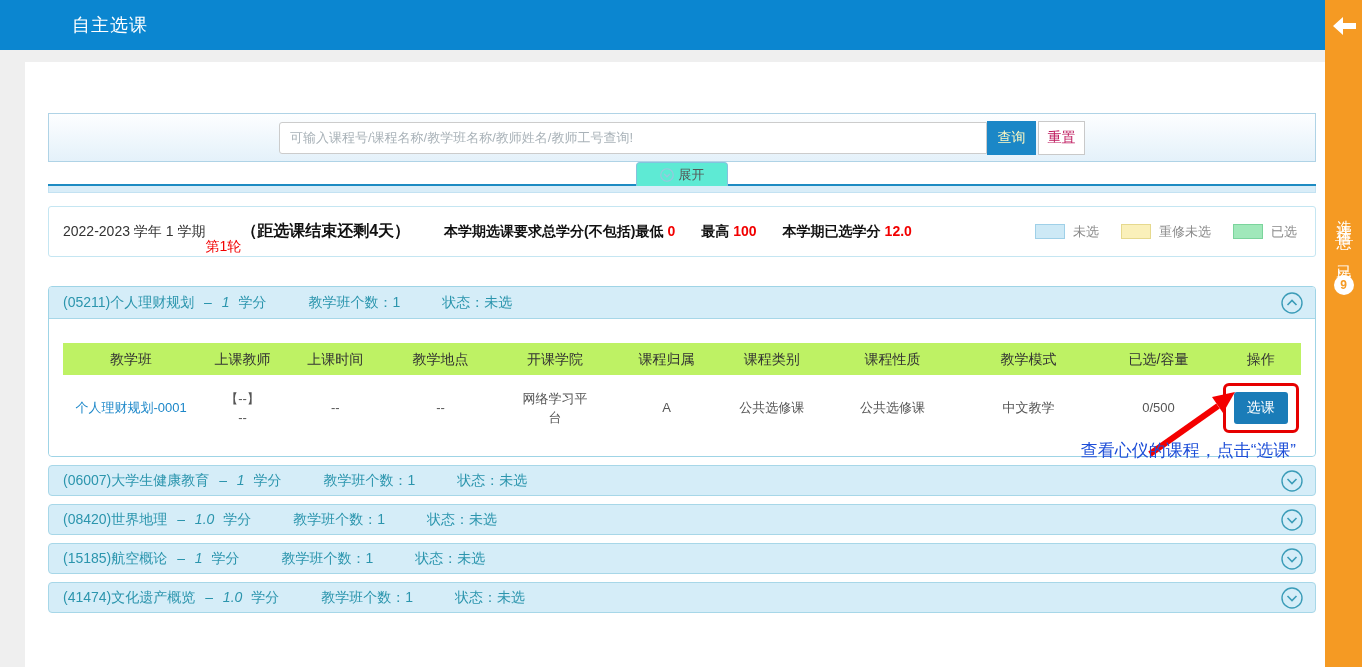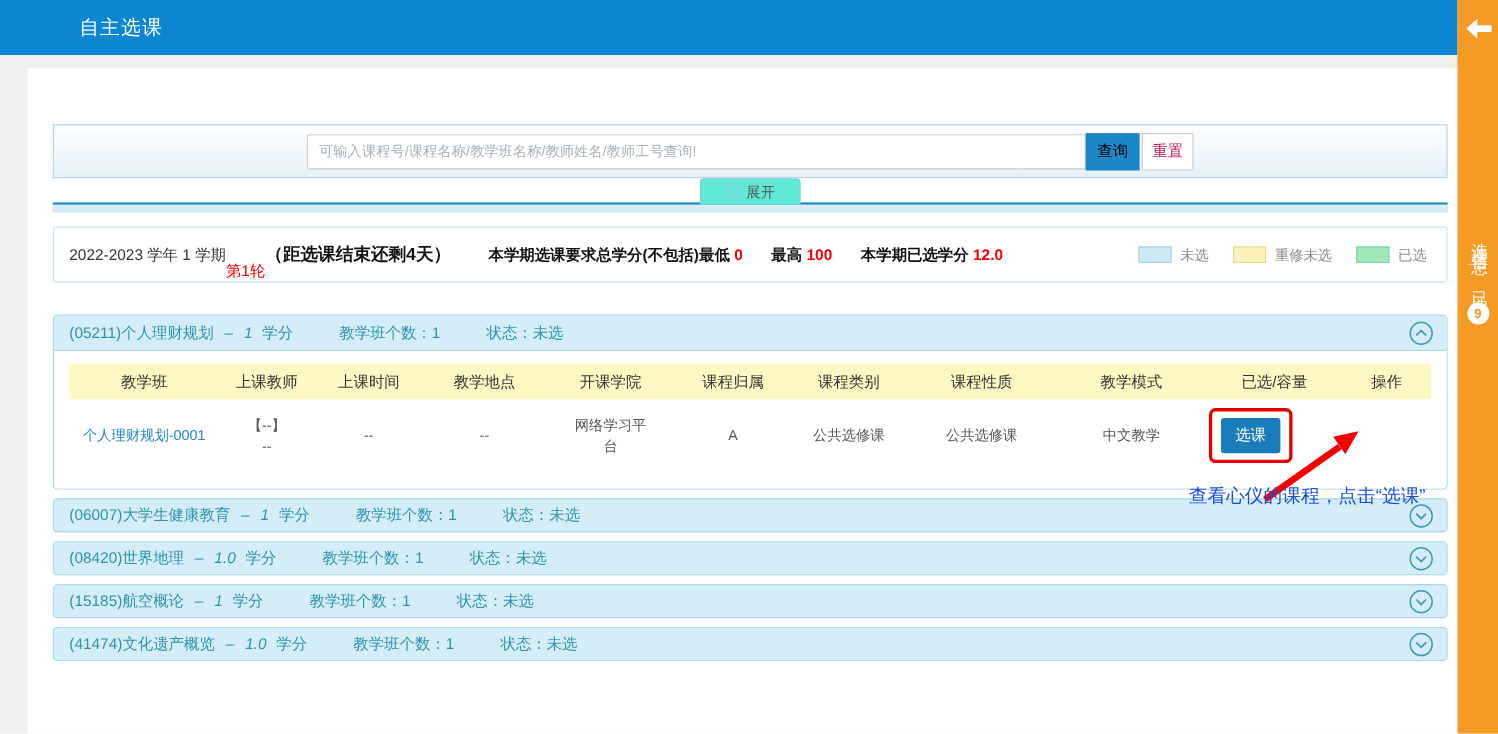--- a/index.html
+++ b/index.html
@@ -42,21 +42,21 @@
     height:49px; border:1px solid #afd3e6;
     background:linear-gradient(#fdfeff,#e4f1fa);
     display:flex; align-items:center; justify-content:center;
   }
   .search-input {
     width:708px; height:32px; border:1px solid #cccccc; border-radius:3px 0 0 3px;
     padding:0 10px; font-size:13px; color:#333; outline:none; background:#fff;
   }
   .search-input::placeholder { color:#a9b2b8; }
   .btn-query {
-    height:34px; width:49px; background:#1b87c7; color:#000000; border:none;
+    height:34px; width:49px; background:#1b87c7; color:#fef9c3; border:none;
     font-size:14px; cursor:pointer;
   }
   .btn-reset {
     height:34px; width:47px; background:#fff; color:#be185d; border:1px solid #c9c9c9;
     font-size:14px; margin-left:2px; cursor:pointer;
   }
   
   .expand-row { position:relative; height:24px; border-bottom:2px solid #1d8bc2; }
   .expand-tab {
     position:absolute; left:50%; bottom:-2px; transform:translateX(-50%);
@@ -94,21 +94,21 @@
   .bar-chevron { margin-left:auto; display:flex; align-items:center; }
   
   .course-panel { margin-top:29px; border:1px solid #9fd4e6; border-radius:4px; }
   .course-panel .course-bar {
     margin-top:0; border:none; border-bottom:1px solid #a7d7e8;
     border-radius:3px 3px 0 0; height:32px;
   }
   .panel-body { background:#fff; padding:12px 14px 15px 14px; border-radius:0 0 4px 4px; }
   .ctable { width:100%; }
   .trow { display:flex; width:100%; }
-  .thead { background:#fef9c3; }
+  .thead { background:#bef264;margin-top:12px; }
   .thead .cell { height:32px; font-size:14px; color:#333; }
   .tdata .cell { min-height:66px; font-size:13px; color:#555; }
   .cell {
     display:flex; align-items:center; justify-content:center;
     text-align:center; line-height:1.5; flex-direction:column;
   }
   .col0{width:11%}.col1{width:7%}.col2{width:8%}.col3{width:9%}.col4{width:9.5%}
   .col5{width:8.5%}.col6{width:8.5%}.col7{width:11%}.col8{width:11%}.col9{width:10%}.col10{width:6.5%}
   .class-link { color:#1c87c9; cursor:pointer; }
   .wrap5 { display:inline-block; max-width:68px; word-break:break-all; }
@@ -237,20 +237,21 @@
           </span>
           <span class="cell col2">--</span>
           <span class="cell col3">--</span>
           <span class="cell col4">
               <span class="wrap5">网络学习平台</span>
             </span>
           <span class="cell col5">A</span>
           <span class="cell col6">公共选修课</span>
           <span class="cell col7">公共选修课</span>
           <span class="cell col8">中文教学</span>
+          <span class="cell col9">0/500</span>
           <span class="cell col10 action-cell">
             <span class="red-outline"></span>
             <button class="btn-select">选课</button>
           </span>
         </div>
       </div>
     </div>
   </div>
 
   <div class="course-bar">

